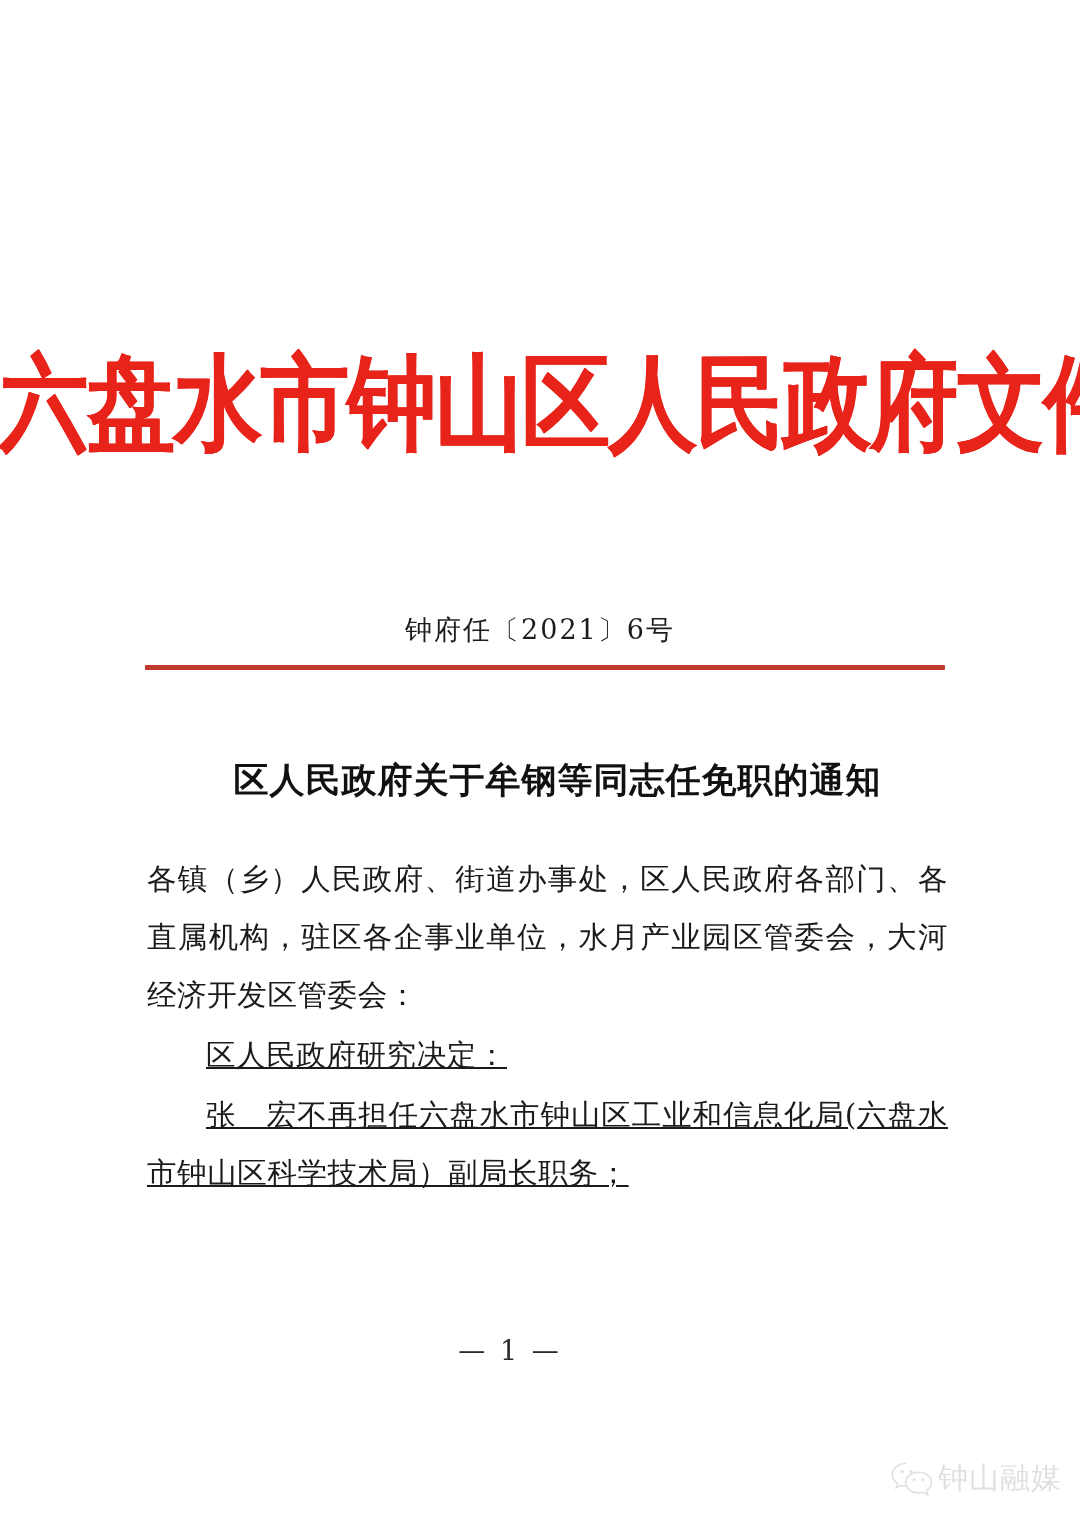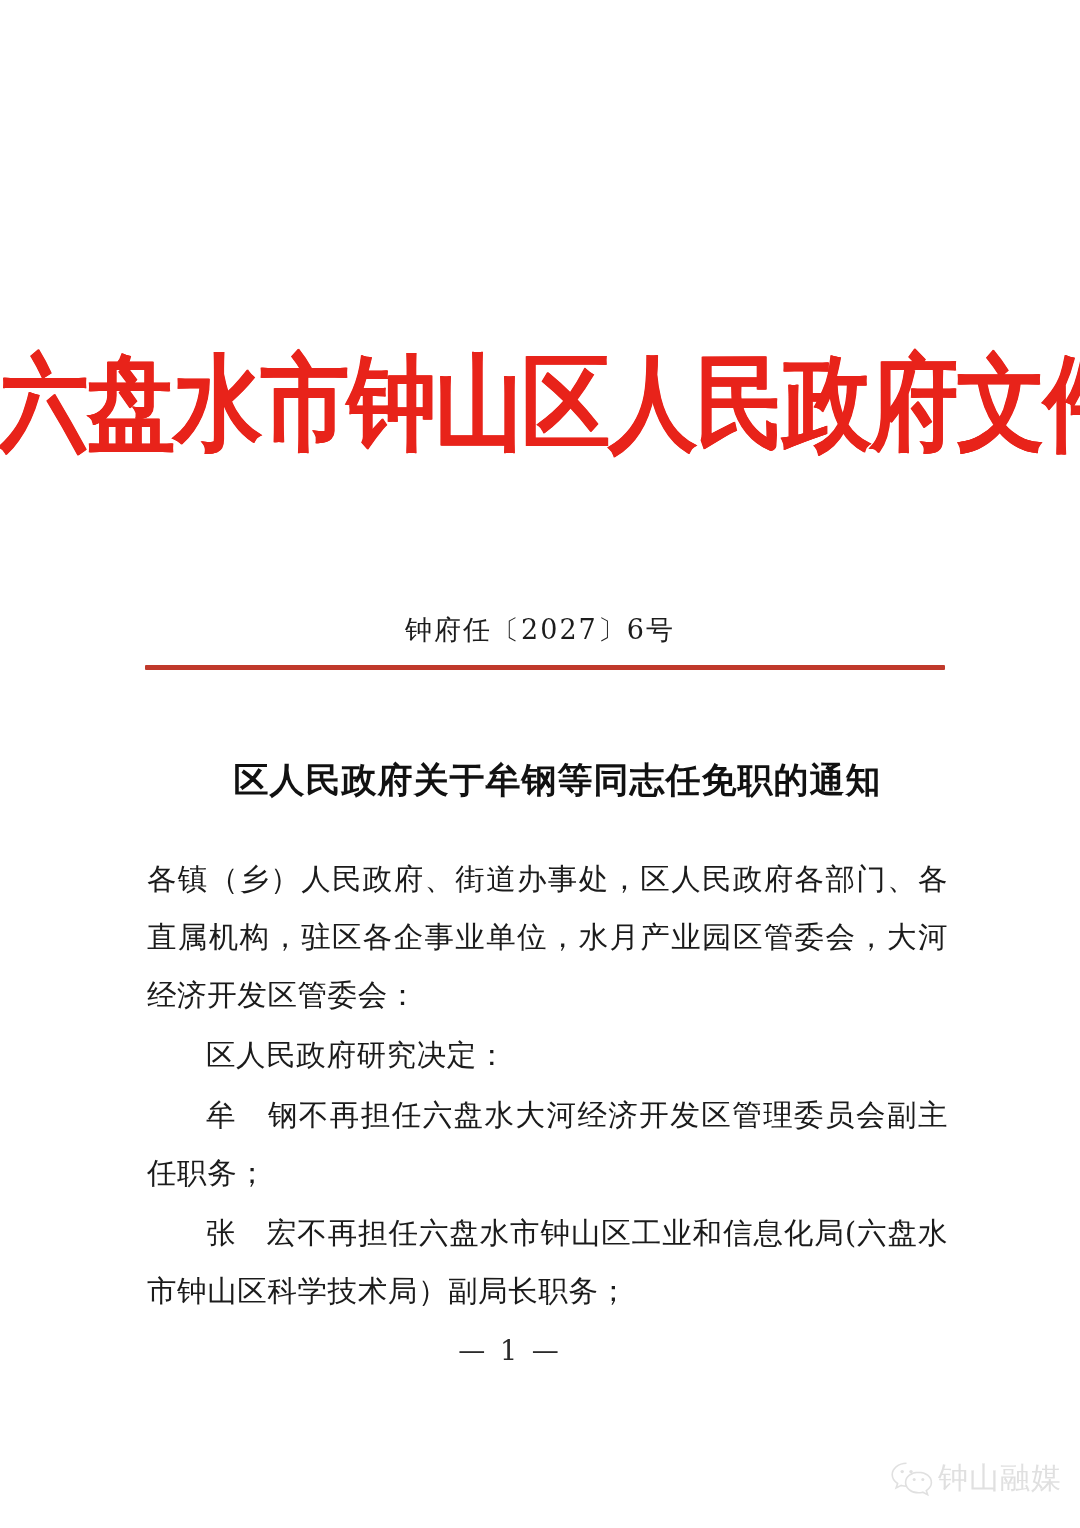--- a/index.html
+++ b/index.html
@@ -98,20 +98,21 @@
     letter-spacing: 0.6px;
     text-align: justify;
     text-justify: inter-ideograph;
   }
   .para {
     margin: 2px;
     text-indent: 0;
   }
   .para.indent {
     text-indent: 2em;
+    text-decoration: underline;
   }
 
   
   .page-number {
     position: absolute;
     left: 0;
     right: 0;
     top: 1335px;
     text-align: center;
     padding-right: 60px;
@@ -147,30 +148,29 @@
 </style>
 </head>
 <body>
 
 <div class="page">
 
   <div class="masthead">
     <div class="masthead-title">六盘水市钟山区人民政府文件</div>
   </div>
 
-  <div class="doc-number">钟府任〔2027〕6号</div>
+  <div class="doc-number">钟府任〔2021〕6号</div>
 
   <div class="red-rule"></div>
 
   <div class="doc-title">区人民政府关于牟钢等同志任免职的通知</div>
 
   <div class="body-block">
     <p class="para">各镇（乡）人民政府、街道办事处，区人民政府各部门、各直属机构，驻区各企事业单位，水月产业园区管委会，大河经济开发区管委会：</p>
     <p class="para indent">区人民政府研究决定：</p>
-    <p class="para indent">牟　钢不再担任六盘水大河经济开发区管理委员会副主任职务；</p>
     <p class="para indent">张　宏不再担任六盘水市钟山区工业和信息化局(六盘水市钟山区科学技术局）副局长职务；</p>
   </div>
 
   <div class="page-number">— 1 —</div>
 
   <div class="watermark">
     <span class="wm-icon">
       <svg viewBox="0 0 46 38" width="46" height="38" aria-hidden="true">
         <g fill="none" stroke="#9a9a9a" stroke-width="1.6">
           <path d="M17.5 3.2C9.6 3.2 3.2 8.3 3.2 14.6c0 3.6 2.1 6.8 5.4 8.9l-1.5 4.5 5.2-2.6c1.6.45 3.3.7 5.2.7"></path>

